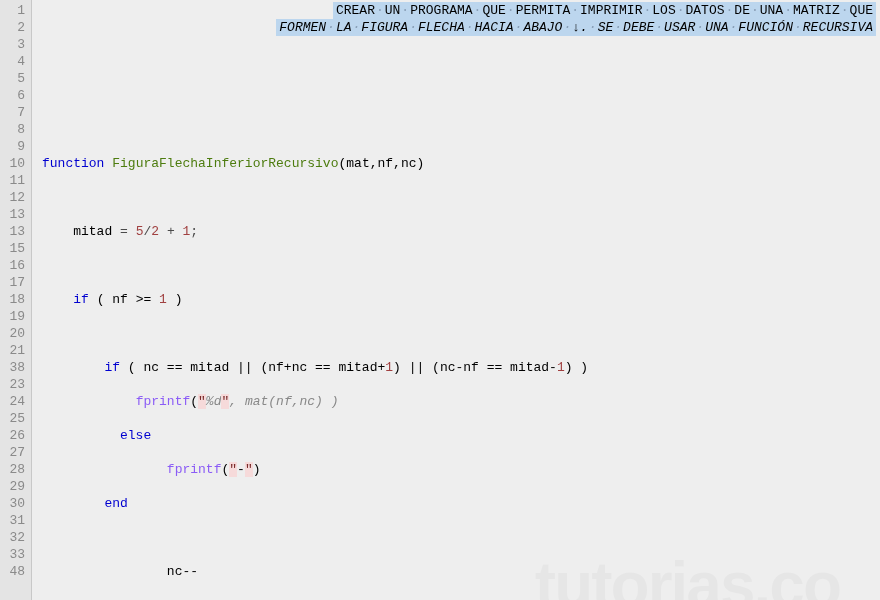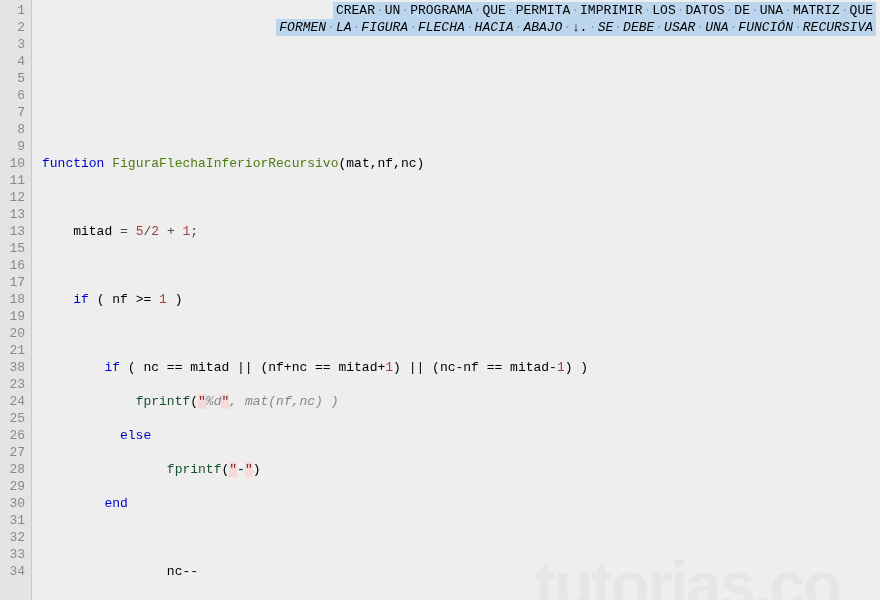--- a/index.html
+++ b/index.html
@@ -30,21 +30,21 @@
     line-height: 17px;
     white-space: pre;
     position: relative;
   }
   .line { height: 17px; }
   .kw { color: #0000d0; font-weight: normal; }
   .fn { color: #4d7c0f; }
   .num { color: #a04040; }
   .op { color: #4a4a4a; }
   .id { color: #000; }
-  .call { color: #14532d; }
+  .call { color: #8b5cf6; }
   .strq { background: #f6dada; color: #7a2a2a; }
   .ital { font-style: italic; color: #888; }
   .dot { color: #8aa0b8; }
   .comment-block1, .comment-block2 {
     position: absolute;
     right: 4px;
     background: #bcd6ee;
     padding: 0 2px;
     color: #000;
   }
@@ -93,21 +93,21 @@
   <div>24</div>
   <div>25</div>
   <div>26</div>
   <div>27</div>
   <div>28</div>
   <div>29</div>
   <div>30</div>
   <div>31</div>
   <div>32</div>
   <div>33</div>
-  <div>34</div>
+  <div>48</div>
 </div>
 
 <div class="code">
 <div class="comment-block1" id="comment1"><span class="comment-word">CREAR</span><span class="dot">·</span><span class="comment-word">UN</span><span class="dot">·</span><span class="comment-word">PROGRAMA</span><span class="dot">·</span><span class="comment-word">QUE</span><span class="dot">·</span><span class="comment-word">PERMITA</span><span class="dot">·</span><span class="comment-word">IMPRIMIR</span><span class="dot">·</span><span class="comment-word">LOS</span><span class="dot">·</span><span class="comment-word">DATOS</span><span class="dot">·</span><span class="comment-word">DE</span><span class="dot">·</span><span class="comment-word">UNA</span><span class="dot">·</span><span class="comment-word">MATRIZ</span><span class="dot">·</span><span class="comment-word">QUE</span></div>
 <div class="comment-block2" id="comment2"><span class="comment-word">FORMEN</span><span class="dot">·</span><span class="comment-word">LA</span><span class="dot">·</span><span class="comment-word">FIGURA</span><span class="dot">·</span><span class="comment-word">FLECHA</span><span class="dot">·</span><span class="comment-word">HACIA</span><span class="dot">·</span><span class="comment-word">ABAJO</span><span class="dot">·</span><span class="comment-word">↓.</span><span class="dot">·</span><span class="comment-word">SE</span><span class="dot">·</span><span class="comment-word">DEBE</span><span class="dot">·</span><span class="comment-word">USAR</span><span class="dot">·</span><span class="comment-word">UNA</span><span class="dot">·</span><span class="comment-word">FUNCIÓN</span><span class="dot">·</span><span class="comment-word">RECURSIVA</span></div>
 <div class="line"></div>
 <div class="line"></div>
 <div class="line"></div>
 <div class="line"><span class="kw">function</span> <span class="fn">FiguraFlechaInferiorRecursivo</span><span class="id">(mat,nf,nc)</span></div>
 <div class="line"></div>

